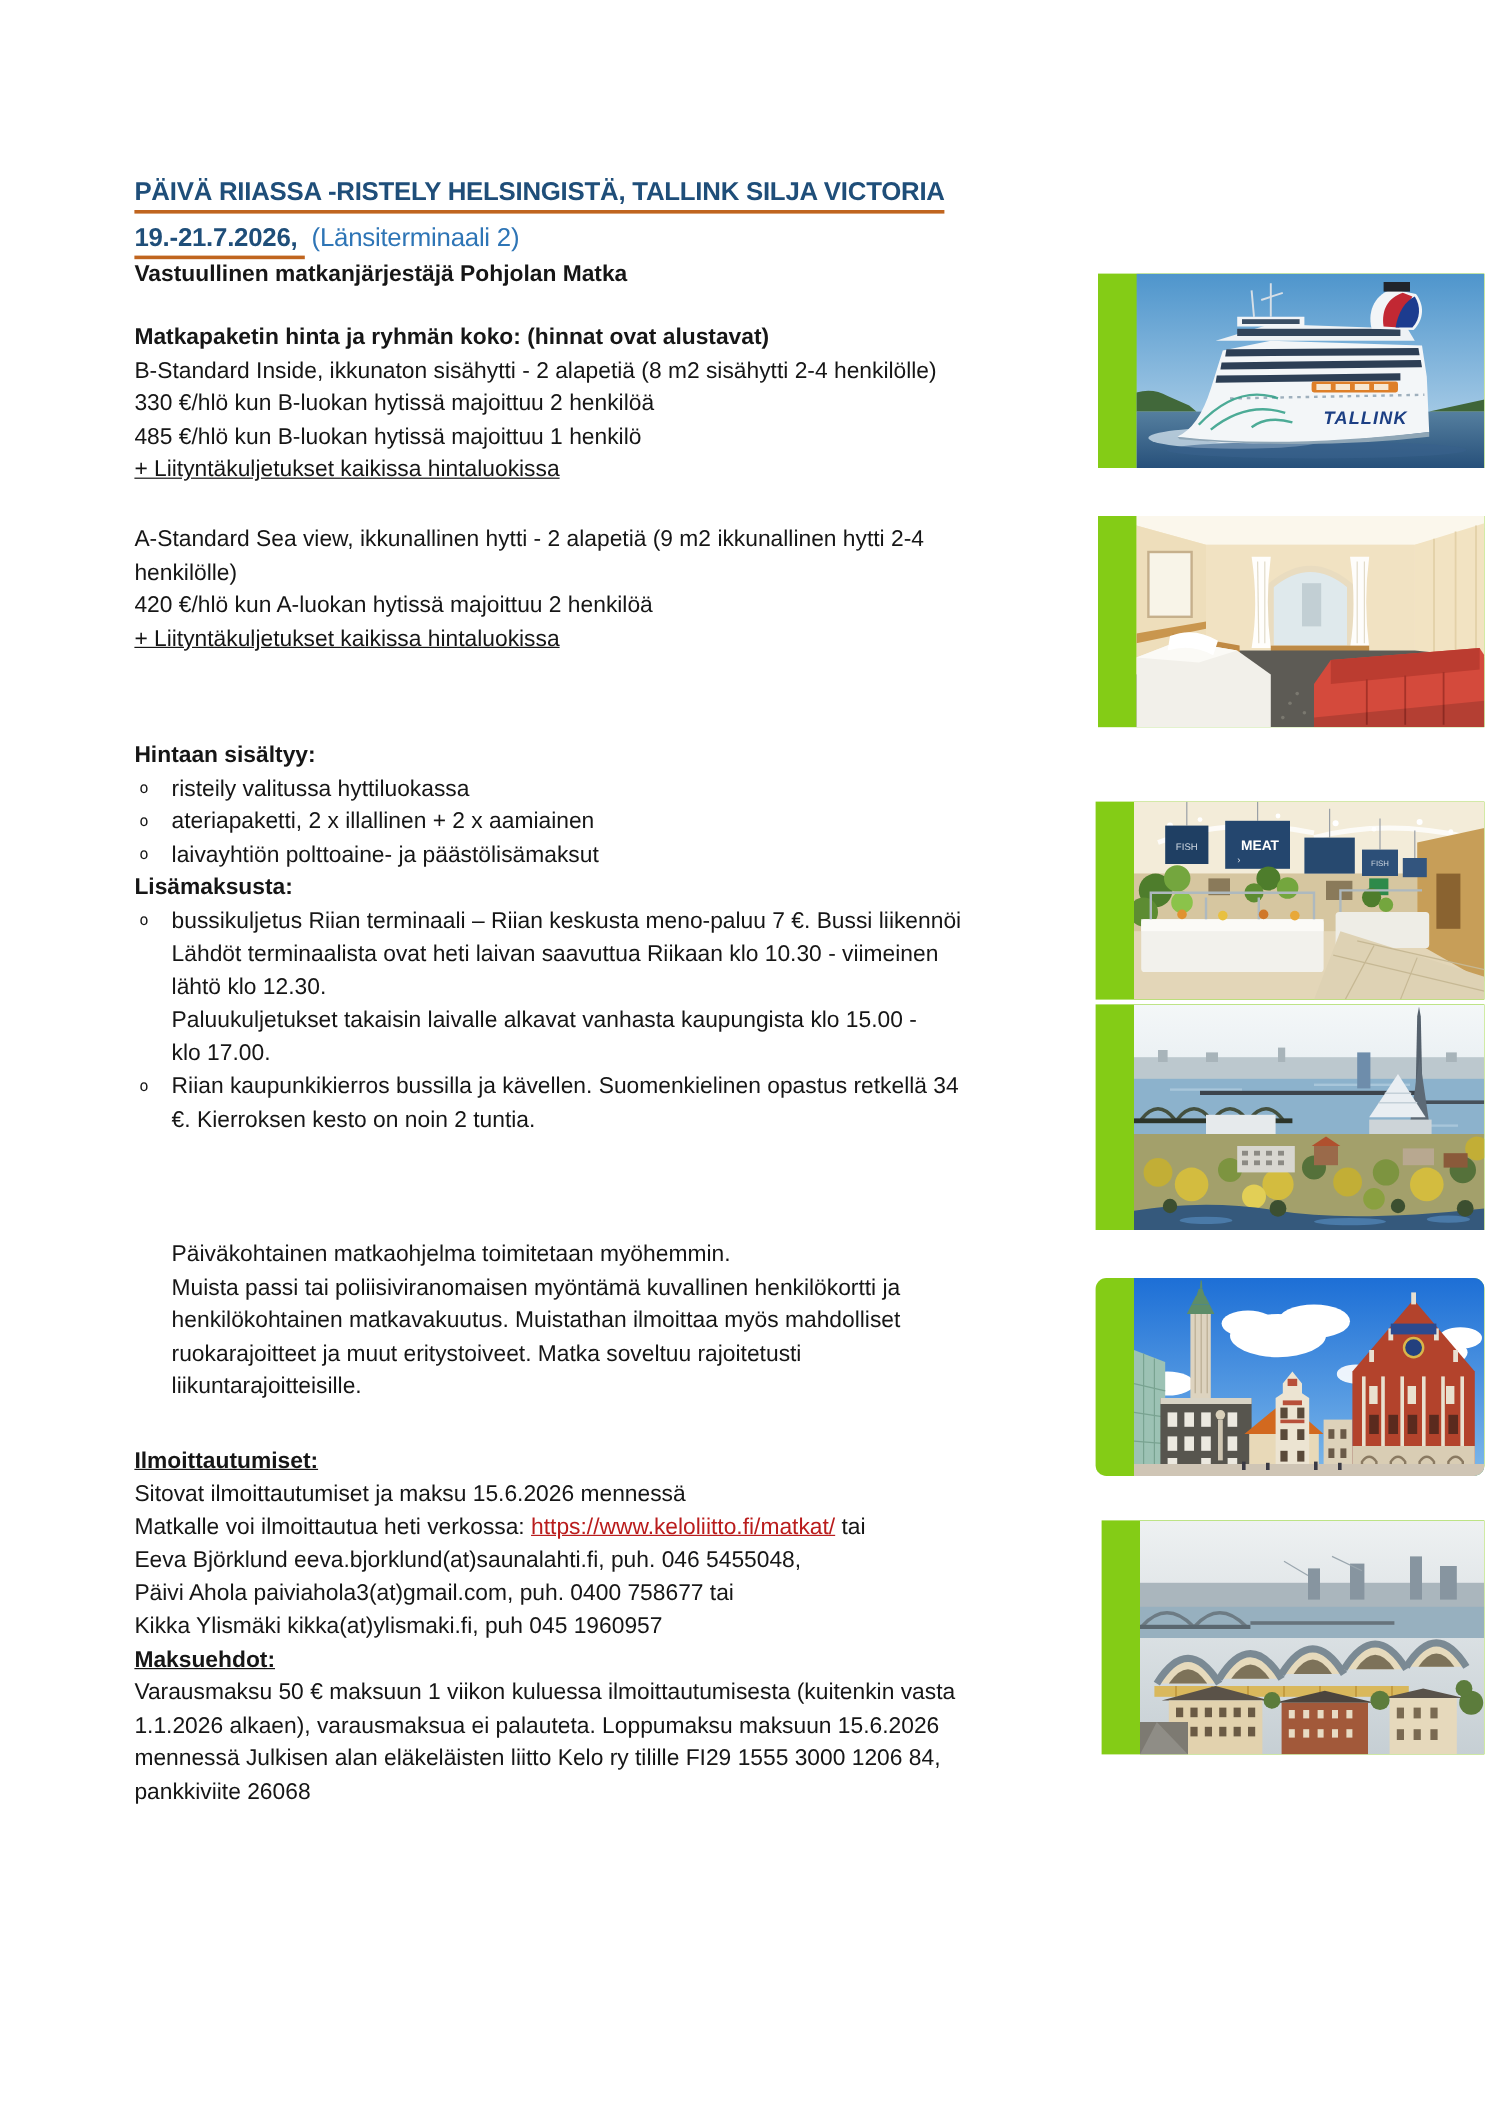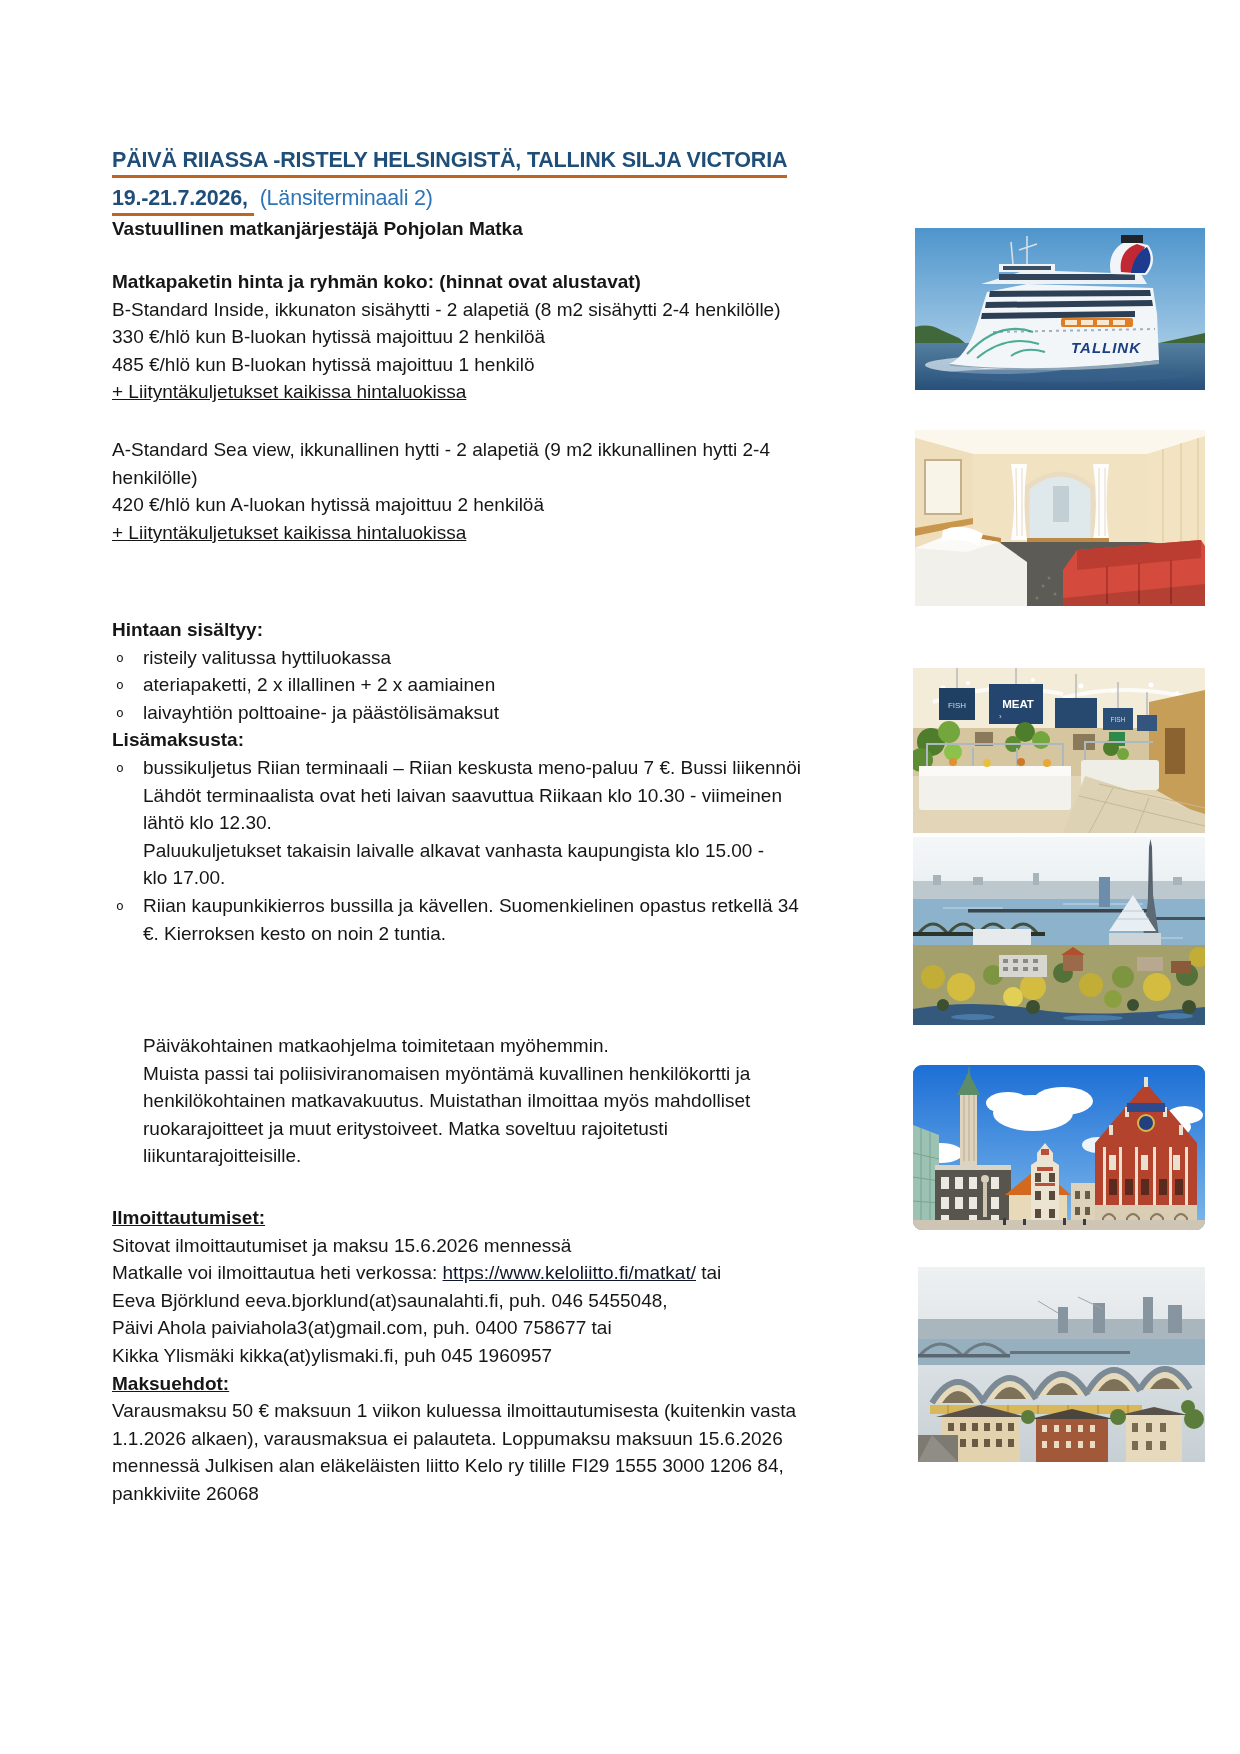--- a/index.html
+++ b/index.html
@@ -7,28 +7,28 @@
     position:relative; width:1240px; height:1754px; background:#ffffff;
     font-family:"Liberation Sans", sans-serif; color:#161616; overflow:hidden;
   }
   .abs { position:absolute; }
   .line { font-size:19px; line-height:27.6px; white-space:nowrap; }
   .bold { font-weight:bold; }
   .u { text-decoration:underline; }
   .title-line { font-size:21.5px; font-weight:bold; color:#1f4e79; letter-spacing:-0.2px; white-space:nowrap; }
   .title-underline { display:inline-block; border-bottom:3.5px solid #c0651f; padding-bottom:2px;text-align:center; }
   .terminal { color:#2e75b6; font-weight:normal;text-align:right; }
-  a.doc-link { color:#0f172a; text-decoration:underline; cursor:pointer; }
+  a.doc-link { color:#b91c1c; text-decoration:underline; cursor:pointer; }
   .bullet { position:relative; padding-left:31px; }
   .bullet > .marker {
     position:absolute; left:4px; top:0;
     font-family:"DejaVu Sans Mono", monospace; font-size:13px; line-height:27.6px;
   }
   .indent { padding-left:31px; }
-  .photo { position:absolute; overflow:hidden; background:#84cc16; }
+  .photo { position:absolute; overflow:hidden; background:#84cc16;padding-left:32px; }
   .photo svg { display:block; width:100%; height:100%; }
   .rounded { border-radius:9px; }
 </style>
 </head>
 <body>
 
 <div class="page">
 
   <div class="abs title-line" style="left:112px; top:148px;">
     <span class="title-underline">PÄIVÄ RIIASSA -RISTELY HELSINGISTÄ, TALLINK SILJA VICTORIA</span>

